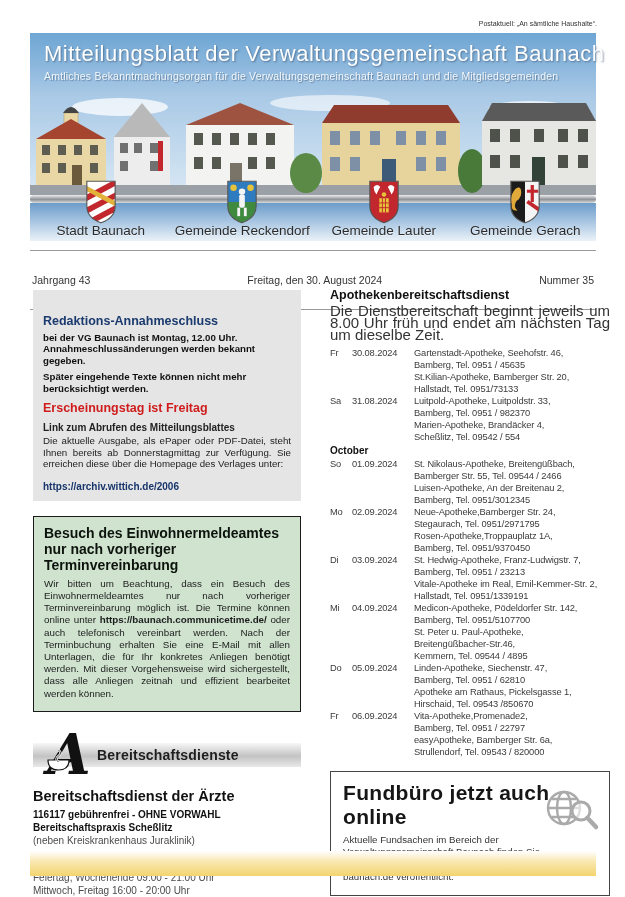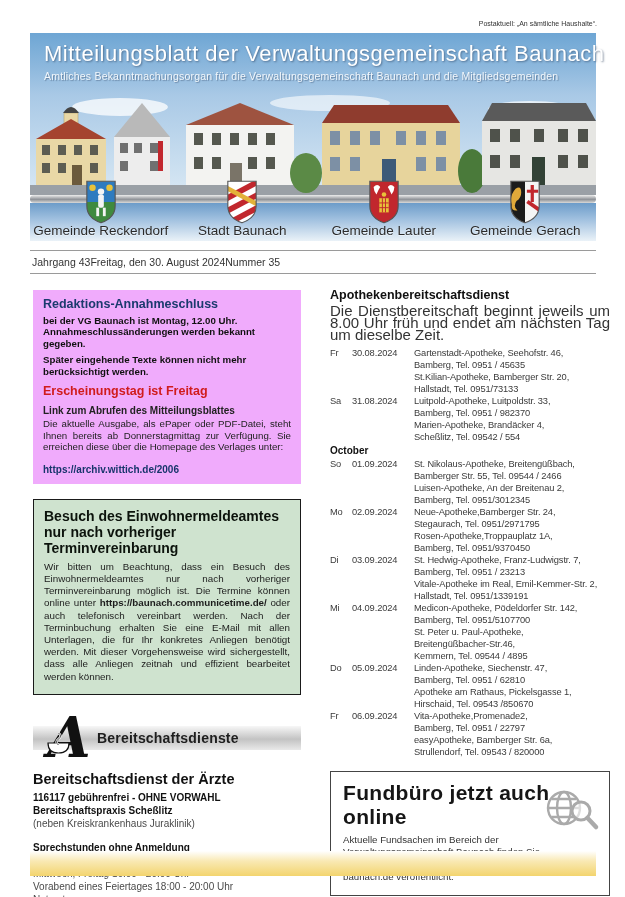--- a/index.html
+++ b/index.html
@@ -24,29 +24,29 @@
               display:flex;position:relative;}
   .muni{flex:1;display:flex;flex-direction:column;align-items:center;justify-content:flex-end;
         position:relative;}
   .muni .crest{position:absolute;bottom:16px;width:34px;height:46px;}
   .muni-label{font-size:13.5px;color:#2b2b2b;padding-bottom:3px;white-space:nowrap;
               text-shadow:0 1px 0 rgba(255,255,255,.5);}
 
   
   .issue{position:absolute;left:30px;top:250px;width:566px;box-sizing:border-box;
          border-top:1px solid #9a9a9a;border-bottom:1px solid #9a9a9a;
-         display:flex;align-items:center;
-         font-size:10.5px;color:#333;padding:5px 2px;}
+         display:flex;justify-content:space-between;align-items:center;
+         font-size:10.5px;color:#333;padding:23px 2px;}
 
   
   .col-left{position:absolute;left:33px;top:290px;width:268px;}
   .col-right{position:absolute;left:330px;top:288px;width:280px;}
 
   
-  .bluebox{background:#f0abfc;padding:7px 10px 9px 10px;margin-bottom:15px;}
+  .bluebox{background:#e5e5e5;padding:24px 10px 9px 10px;margin-bottom:15px;}
   .bluebox .bb-title{font-size:12.5px;font-weight:bold;color:#1b3a6e;margin-bottom:4px;}
   .bluebox p{margin:0 0 5px 0;font-size:9.7px;line-height:11.4px;font-weight:bold;color:#111;}
   .bluebox .bb-red{color:#d01c1c;font-size:12.5px;font-weight:bold;margin:7px 0 7px 0;}
   .bluebox .bb-linktitle{font-size:10px;font-weight:bold;margin-bottom:2px;}
   .bluebox .bb-body{font-size:9.7px;line-height:11.6px;font-weight:normal;color:#222;
                     text-align:justify;margin-bottom:11px;}
   .bluebox .bb-url{font-size:10px;font-weight:bold;color:#17356b;cursor:pointer;}
 
   
   .greenbox{background:#cfe3cf;border:1px solid #1a1a1a;padding:8px 10px 11px 10px;
@@ -194,20 +194,38 @@
           <rect x="528" y="60" width="10" height="13"></rect>
           <rect x="548" y="60" width="10" height="13"></rect>
       </g>
       <rect x="502" y="62" width="13" height="28" fill="#324236"></rect>
     </g>
   </svg>
 
   <div class="rail"></div>
 
   <div class="names-band">
+    <div class="muni">
+      <svg class="crest" viewBox="0 0 36 48">
+        <defs>
+            <clipPath id="sh1">
+              <path d="M3 2 H33 V28 Q33 41 18 46 Q3 41 3 28 Z"></path>
+            </clipPath>
+          </defs>
+        <path d="M3 2 H33 V28 Q33 41 18 46 Q3 41 3 28 Z" fill="#fff"></path>
+        <g clip-path="url(#sh1)">
+          <rect x="-6" y="10" width="60" height="6" fill="#c1272d" transform="rotate(-28 18 24)"></rect>
+          <rect x="-6" y="22" width="60" height="6" fill="#c1272d" transform="rotate(-28 18 24)"></rect>
+          <rect x="-6" y="34" width="60" height="6" fill="#c1272d" transform="rotate(-28 18 24)"></rect>
+          <rect x="-6" y="16" width="60" height="5" fill="#e3b23a" transform="rotate(28 18 24)"></rect>
+        </g>
+        <path d="M3 2 H33 V28 Q33 41 18 46 Q3 41 3 28 Z" fill="none" stroke="#555" stroke-width="1.2"></path>
+      </svg>
+      <span class="muni-label">Stadt Baunach</span>
+    </div>
     <div class="muni">
       <svg class="crest" viewBox="0 0 36 48">
         <defs>
             <clipPath id="sh2">
               <path d="M3 2 H33 V28 Q33 41 18 46 Q3 41 3 28 Z"></path>
             </clipPath>
           </defs>
         <g clip-path="url(#sh2)">
           <rect x="0" y="0" width="36" height="24" fill="#2e7bbf"></rect>
           <rect x="0" y="24" width="36" height="24" fill="#3f8a3f"></rect>
@@ -218,38 +236,20 @@
           <rect x="13" y="30" width="3" height="9" fill="#f4f4f4"></rect>
             <rect x="20" y="30" width="3" height="9" fill="#f4f4f4"></rect>
         </g>
         <path d="M3 2 H33 V28 Q33 41 18 46 Q3 41 3 28 Z" fill="none" stroke="#555" stroke-width="1.2"></path>
       </svg>
       <span class="muni-label">Gemeinde Reckendorf</span>
     </div>
     <div class="muni">
       <svg class="crest" viewBox="0 0 36 48">
         <defs>
-            <clipPath id="sh1">
-              <path d="M3 2 H33 V28 Q33 41 18 46 Q3 41 3 28 Z"></path>
-            </clipPath>
-          </defs>
-        <path d="M3 2 H33 V28 Q33 41 18 46 Q3 41 3 28 Z" fill="#fff"></path>
-        <g clip-path="url(#sh1)">
-          <rect x="-6" y="10" width="60" height="6" fill="#c1272d" transform="rotate(-28 18 24)"></rect>
-          <rect x="-6" y="22" width="60" height="6" fill="#c1272d" transform="rotate(-28 18 24)"></rect>
-          <rect x="-6" y="34" width="60" height="6" fill="#c1272d" transform="rotate(-28 18 24)"></rect>
-          <rect x="-6" y="16" width="60" height="5" fill="#e3b23a" transform="rotate(28 18 24)"></rect>
-        </g>
-        <path d="M3 2 H33 V28 Q33 41 18 46 Q3 41 3 28 Z" fill="none" stroke="#555" stroke-width="1.2"></path>
-      </svg>
-      <span class="muni-label">Stadt Baunach</span>
-    </div>
-    <div class="muni">
-      <svg class="crest" viewBox="0 0 36 48">
-        <defs>
             <clipPath id="sh3">
               <path d="M3 2 H33 V28 Q33 41 18 46 Q3 41 3 28 Z"></path>
             </clipPath>
           </defs>
         <g clip-path="url(#sh3)">
           <rect width="36" height="48" fill="#c1272d"></rect>
           <path d="M7 8 q4 -4 7 0 q-2 3 -4 8 q-3 -4 -3 -8z" fill="#fff"></path>
           <path d="M29 8 q-4 -4 -7 0 q2 3 4 8 q3 -4 3 -8z" fill="#fff"></path>
           <rect x="13" y="20" width="10" height="15" fill="#e8c23a"></rect>
           <path d="M13 25 h10 M13 30 h10 M16.3 20 v15 M19.6 20 v15" stroke="#c1272d" stroke-width="1"></path>

